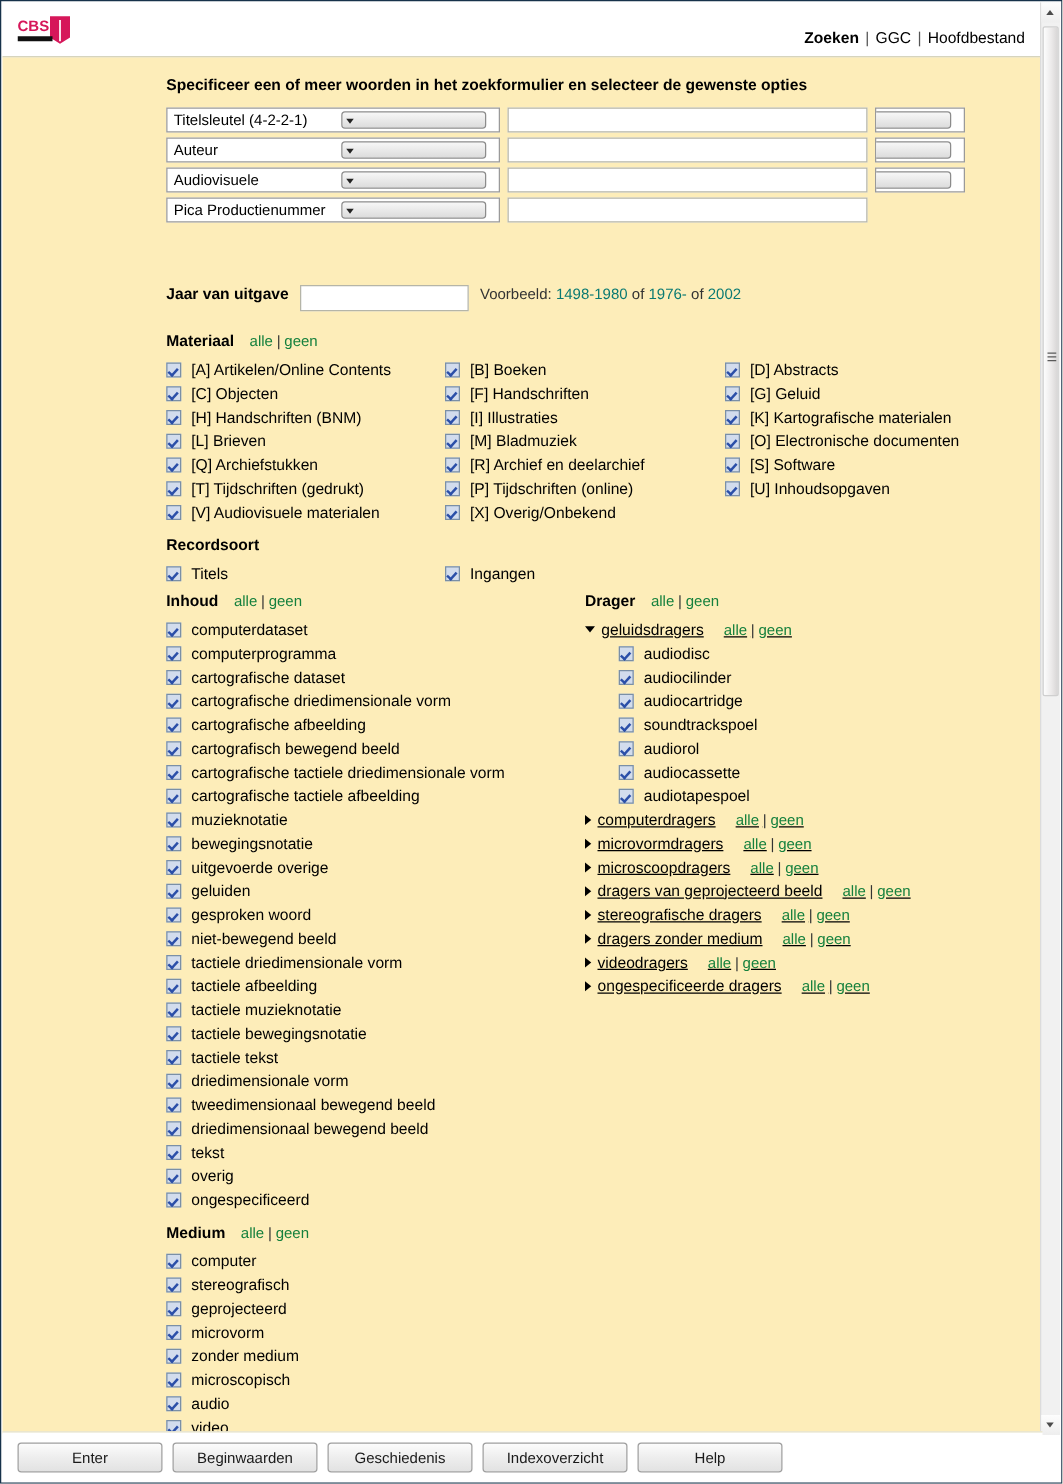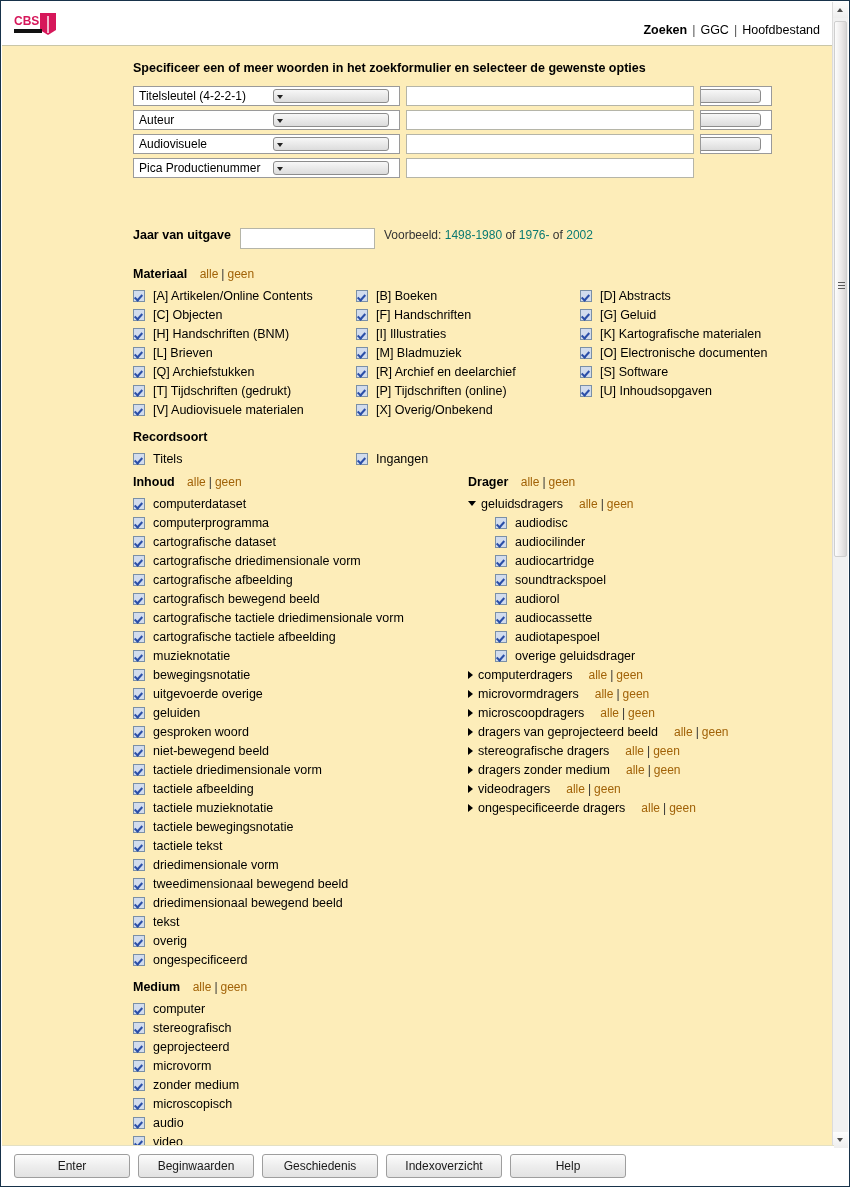--- a/index.html
+++ b/index.html
@@ -113,21 +113,21 @@
   }
   .example { margin-left: 9px; color: #333; font-size: 12px; }
   .example .v { color: #0a7a72; }
 
   
   .sec-title {
     font-size: 12.5px; font-weight: bold; color: #000;
     display: inline-block;
   }
   .lnk {
-    color: #a16207; font-size: 12px; text-decoration: none;
+    color: #15803d; font-size: 12px; text-decoration: none;
     cursor: pointer;
   }
   .pipe { color: #333; font-size: 12px; padding: 0 3px; }
   .allnone { margin-left: 8px; white-space: nowrap; }
 
   
   .cb {
     display: inline-block;
     width: 12px; height: 12px;
     box-sizing: border-box;
@@ -179,20 +179,21 @@
   #medium { position: absolute; left: 131px; top: 931px; width: 330px; }
   #medium .list { margin-top: 4px; }
 
   
   #drager { position: absolute; left: 466px; top: 426px; width: 350px; }
   #drager .tree { margin-top: 4px; }
   .treenode {
     display: flex; align-items: center;
     font-size: 12.5px; height: 19px; color: #000;
     white-space: nowrap;
+    text-decoration: underline;
   }
   .tw {
     display: inline-block;
     width: 0; height: 0;
     margin-right: 5px;
     flex: 0 0 auto;
   }
   .tw.open {
     border-left: 4px solid transparent;
     border-right: 4px solid transparent;
@@ -629,26 +630,20 @@
               <span class="cb"></span>
               <span class="lbl">audiocassette</span>
             </div>
           </div>
           <div class="childrow">
             <div class="cbrow">
               <span class="cb"></span>
               <span class="lbl">audiotapespoel</span>
             </div>
           </div>
-          <div class="childrow">
-            <div class="cbrow">
-              <span class="cb"></span>
-              <span class="lbl">overige geluidsdrager</span>
-            </div>
-          </div>
           <div class="treenode">
             <span class="tw closed"></span>
             <span class="name">computerdragers</span>
             <span class="allnone"><a class="lnk" href="#">alle</a><span class="pipe">|</span><a class="lnk" href="#">geen</a></span>
           </div>
           <div class="treenode">
             <span class="tw closed"></span>
             <span class="name">microvormdragers</span>
             <span class="allnone"><a class="lnk" href="#">alle</a><span class="pipe">|</span><a class="lnk" href="#">geen</a></span>
           </div>

